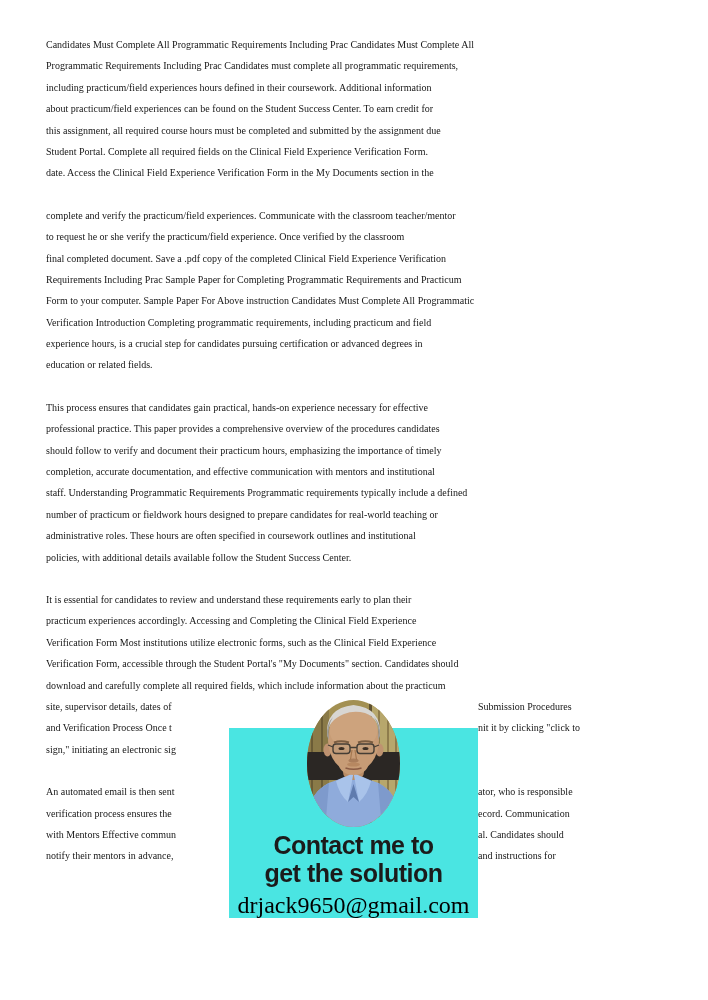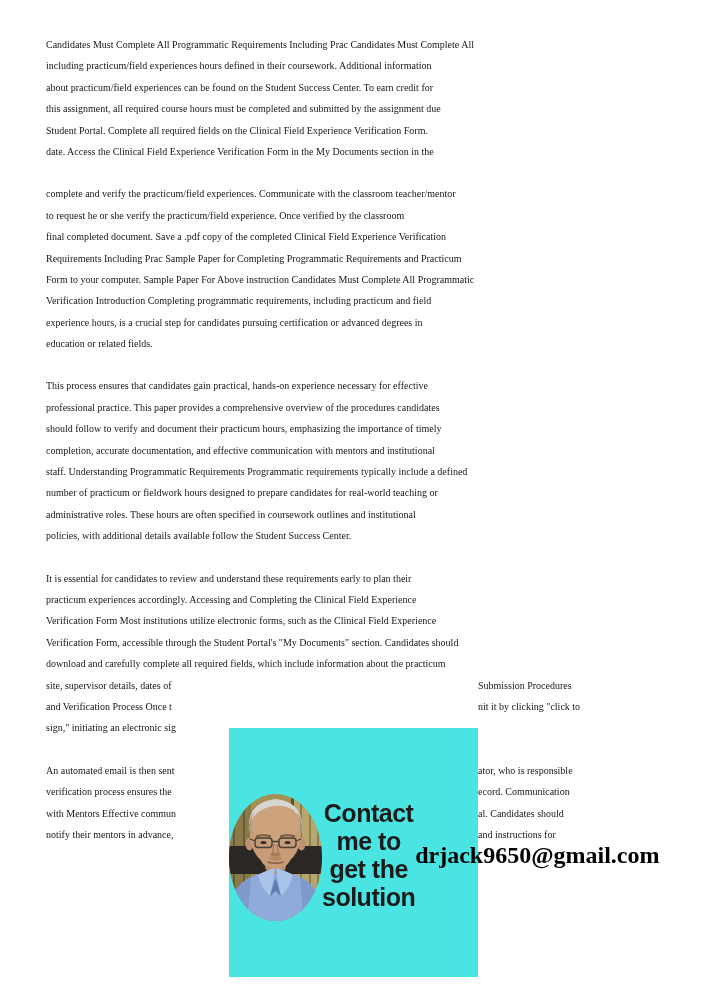--- a/index.html
+++ b/index.html
@@ -9,46 +9,47 @@
     font-family:"Liberation Serif","DejaVu Serif",serif;
   }
   .doc{
     position:absolute;left:46px;top:34px;width:616px;
     font-size:10px;line-height:21.4px;color:#161616;
   }
   .para{margin:0 0 21px 0;}
   .line{height:21.4px;line-height:21.4px;white-space:pre;position:relative;}
   .rfrag{position:absolute;left:432px;top:0;white-space:pre;text-align:center;}
   .overlay{
-    position:absolute;left:229px;top:728px;width:249px;height:249px;
+    position:absolute;left:229px;top:728px;width:249px;height:190px;
     background:var(--overlay-bg,#4AE5E2);
-    display:flex;align-items:center;
+    display:flex;flex-direction:column;align-items:center;justify-content:flex-end;
   }
   .portrait{
     width:93px;height:127px;margin-top:9px;flex:0 0 auto;
   }
   .contact-title{
     margin-top:4px;
     font-family:"Liberation Sans","DejaVu Sans",sans-serif;
     font-weight:700;font-size:25px;line-height:28px;
     letter-spacing:-0.5px;text-align:center;color:#1b1b1b;
   }
   .contact-email{
     margin-top:5px;
     font-family:"Liberation Serif","DejaVu Serif",serif;
-    font-weight:700;font-size:24px;line-height:26px;
+    font-weight:400;font-size:24px;line-height:26px;
     text-align:center;color:#000000;
   }
 </style>
 </head>
 <body>
 
 <main class="doc">
     <div class="para">
       <div class="line">Candidates Must Complete All Programmatic Requirements Including Prac Candidates Must Complete All</div>
+      <div class="line">Programmatic Requirements Including Prac Candidates must complete all programmatic requirements,</div>
       <div class="line">including practicum/field experiences hours defined in their coursework. Additional information</div>
       <div class="line">about practicum/field experiences can be found on the Student Success Center. To earn credit for</div>
       <div class="line">this assignment, all required course hours must be completed and submitted by the assignment due</div>
       <div class="line">Student Portal. Complete all required fields on the Clinical Field Experience Verification Form.</div>
       <div class="line">date. Access the Clinical Field Experience Verification Form in the My Documents section in the</div>
     </div>
     <div class="para">
       <div class="line">complete and verify the practicum/field experiences. Communicate with the classroom teacher/mentor</div>
       <div class="line">to request he or she verify the practicum/field experience. Once verified by the classroom</div>
       <div class="line">final completed document. Save a .pdf copy of the completed Clinical Field Experience Verification</div>

